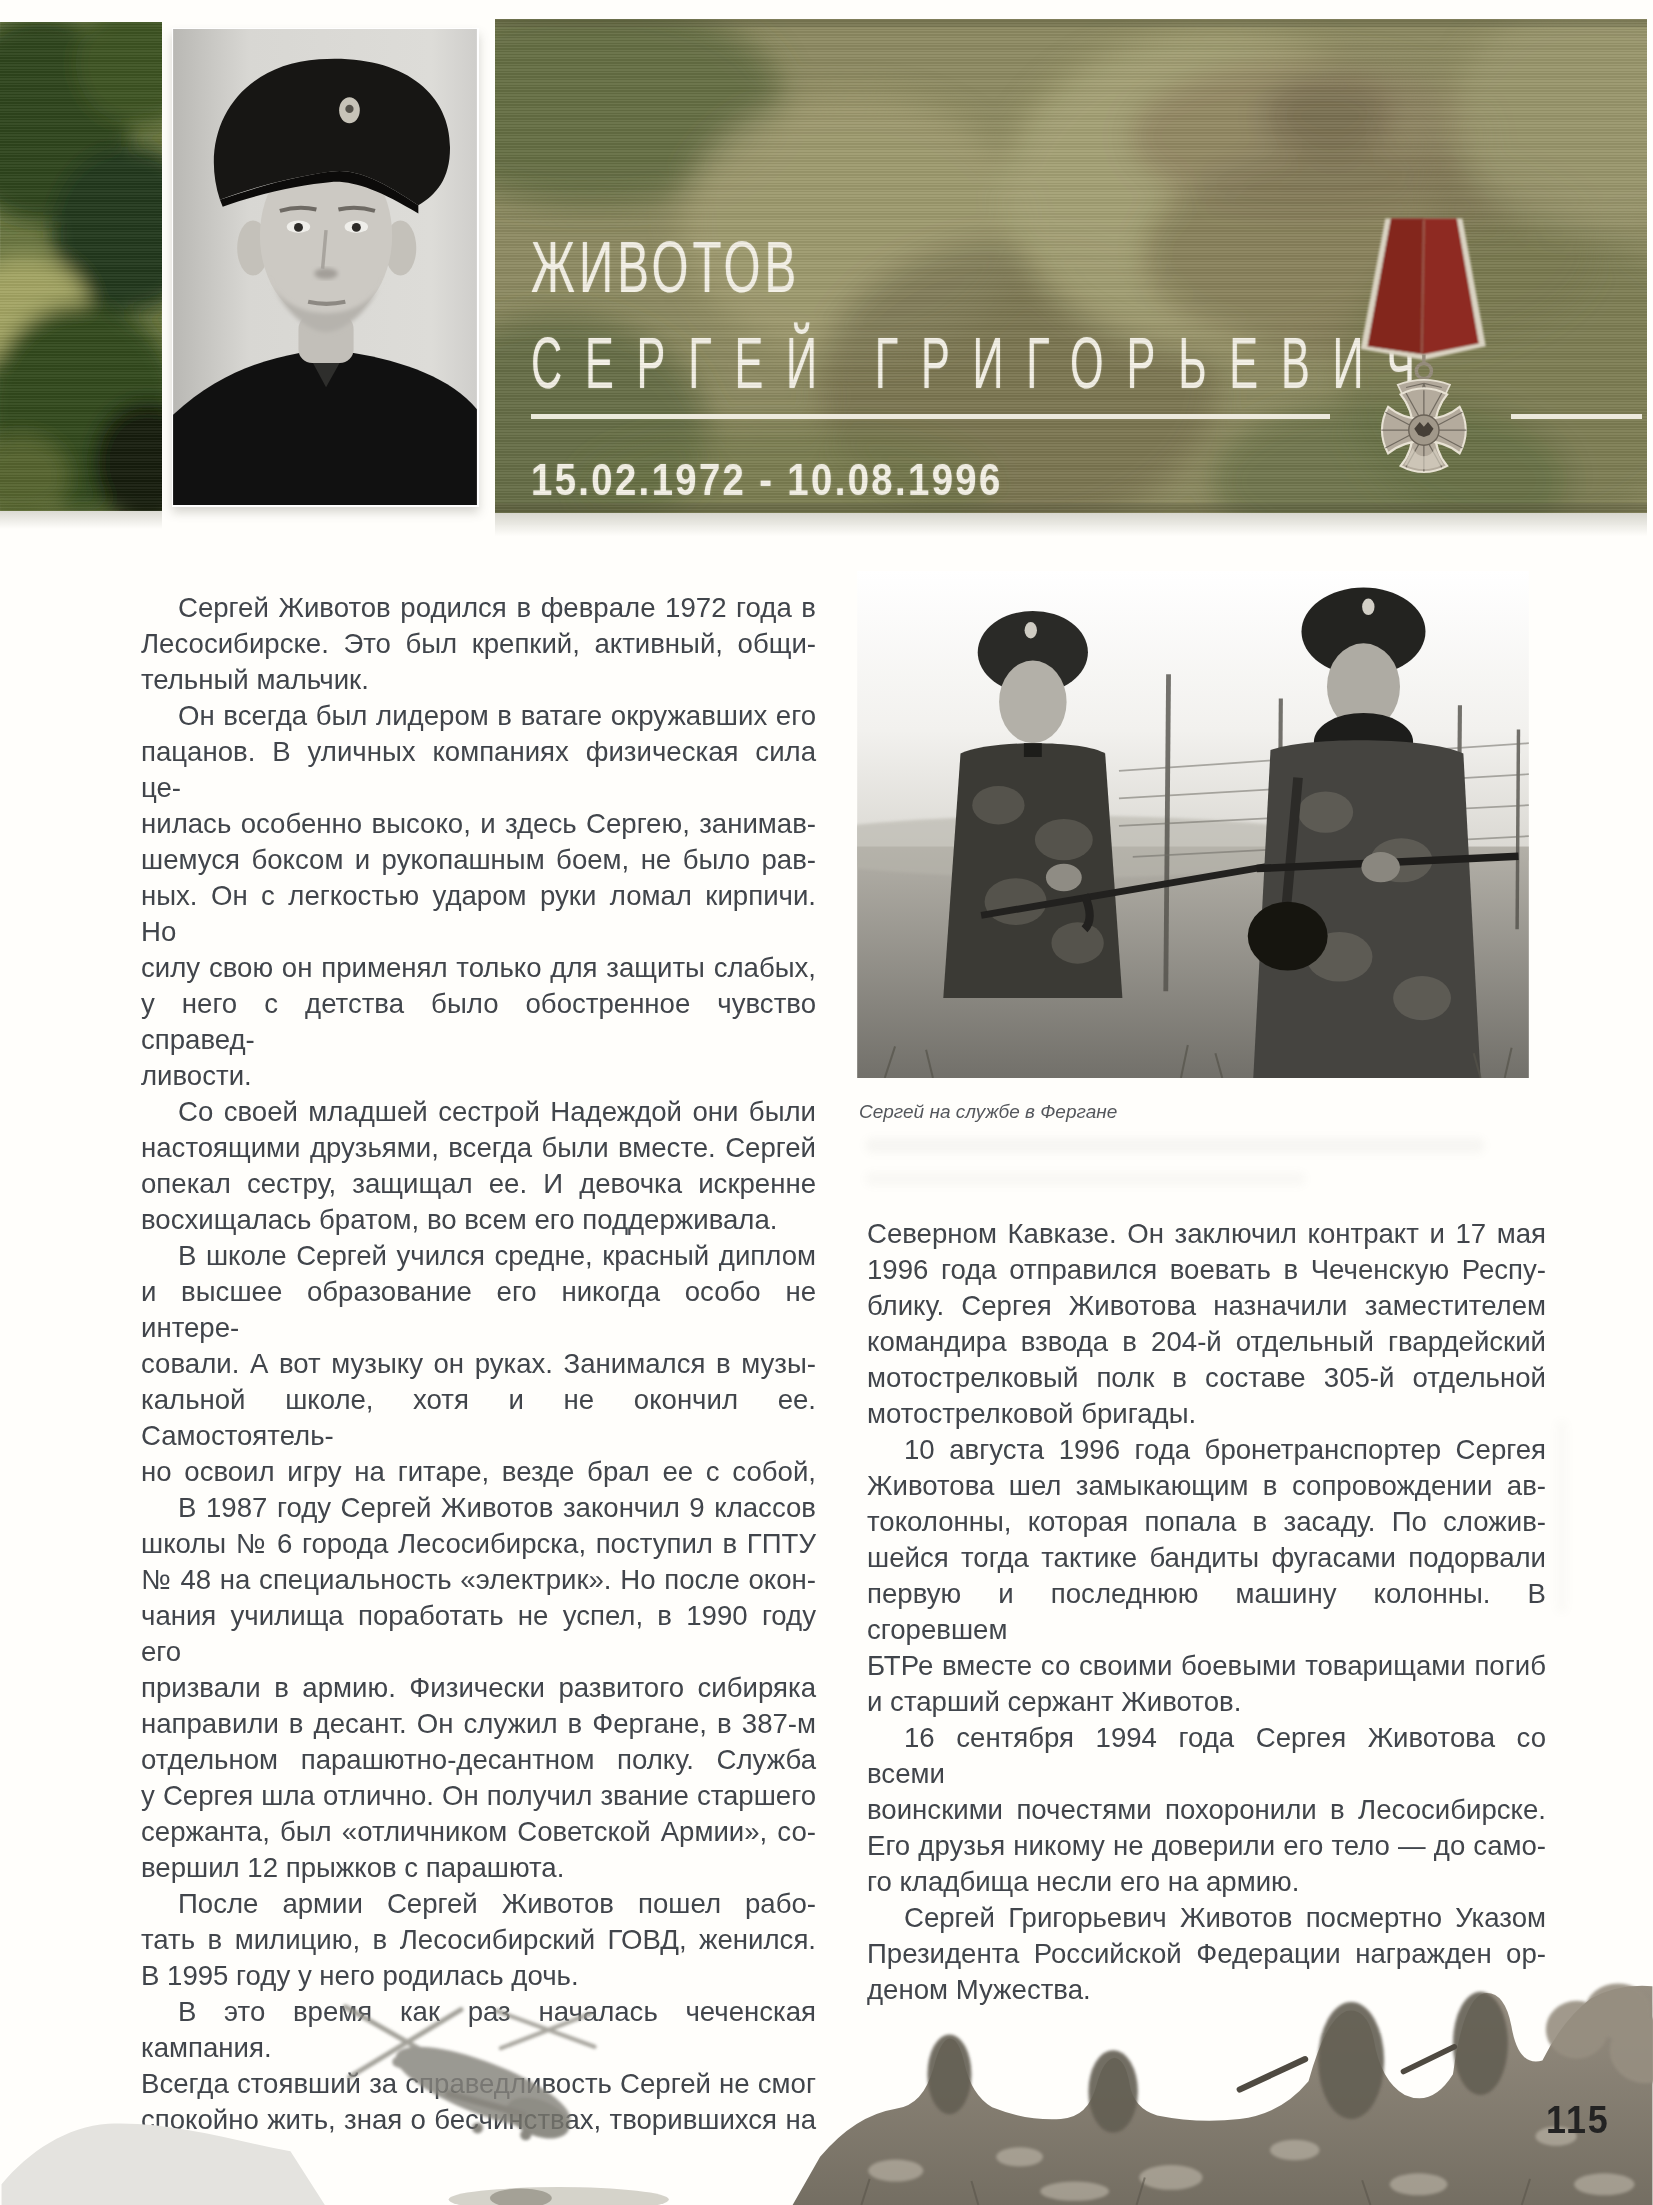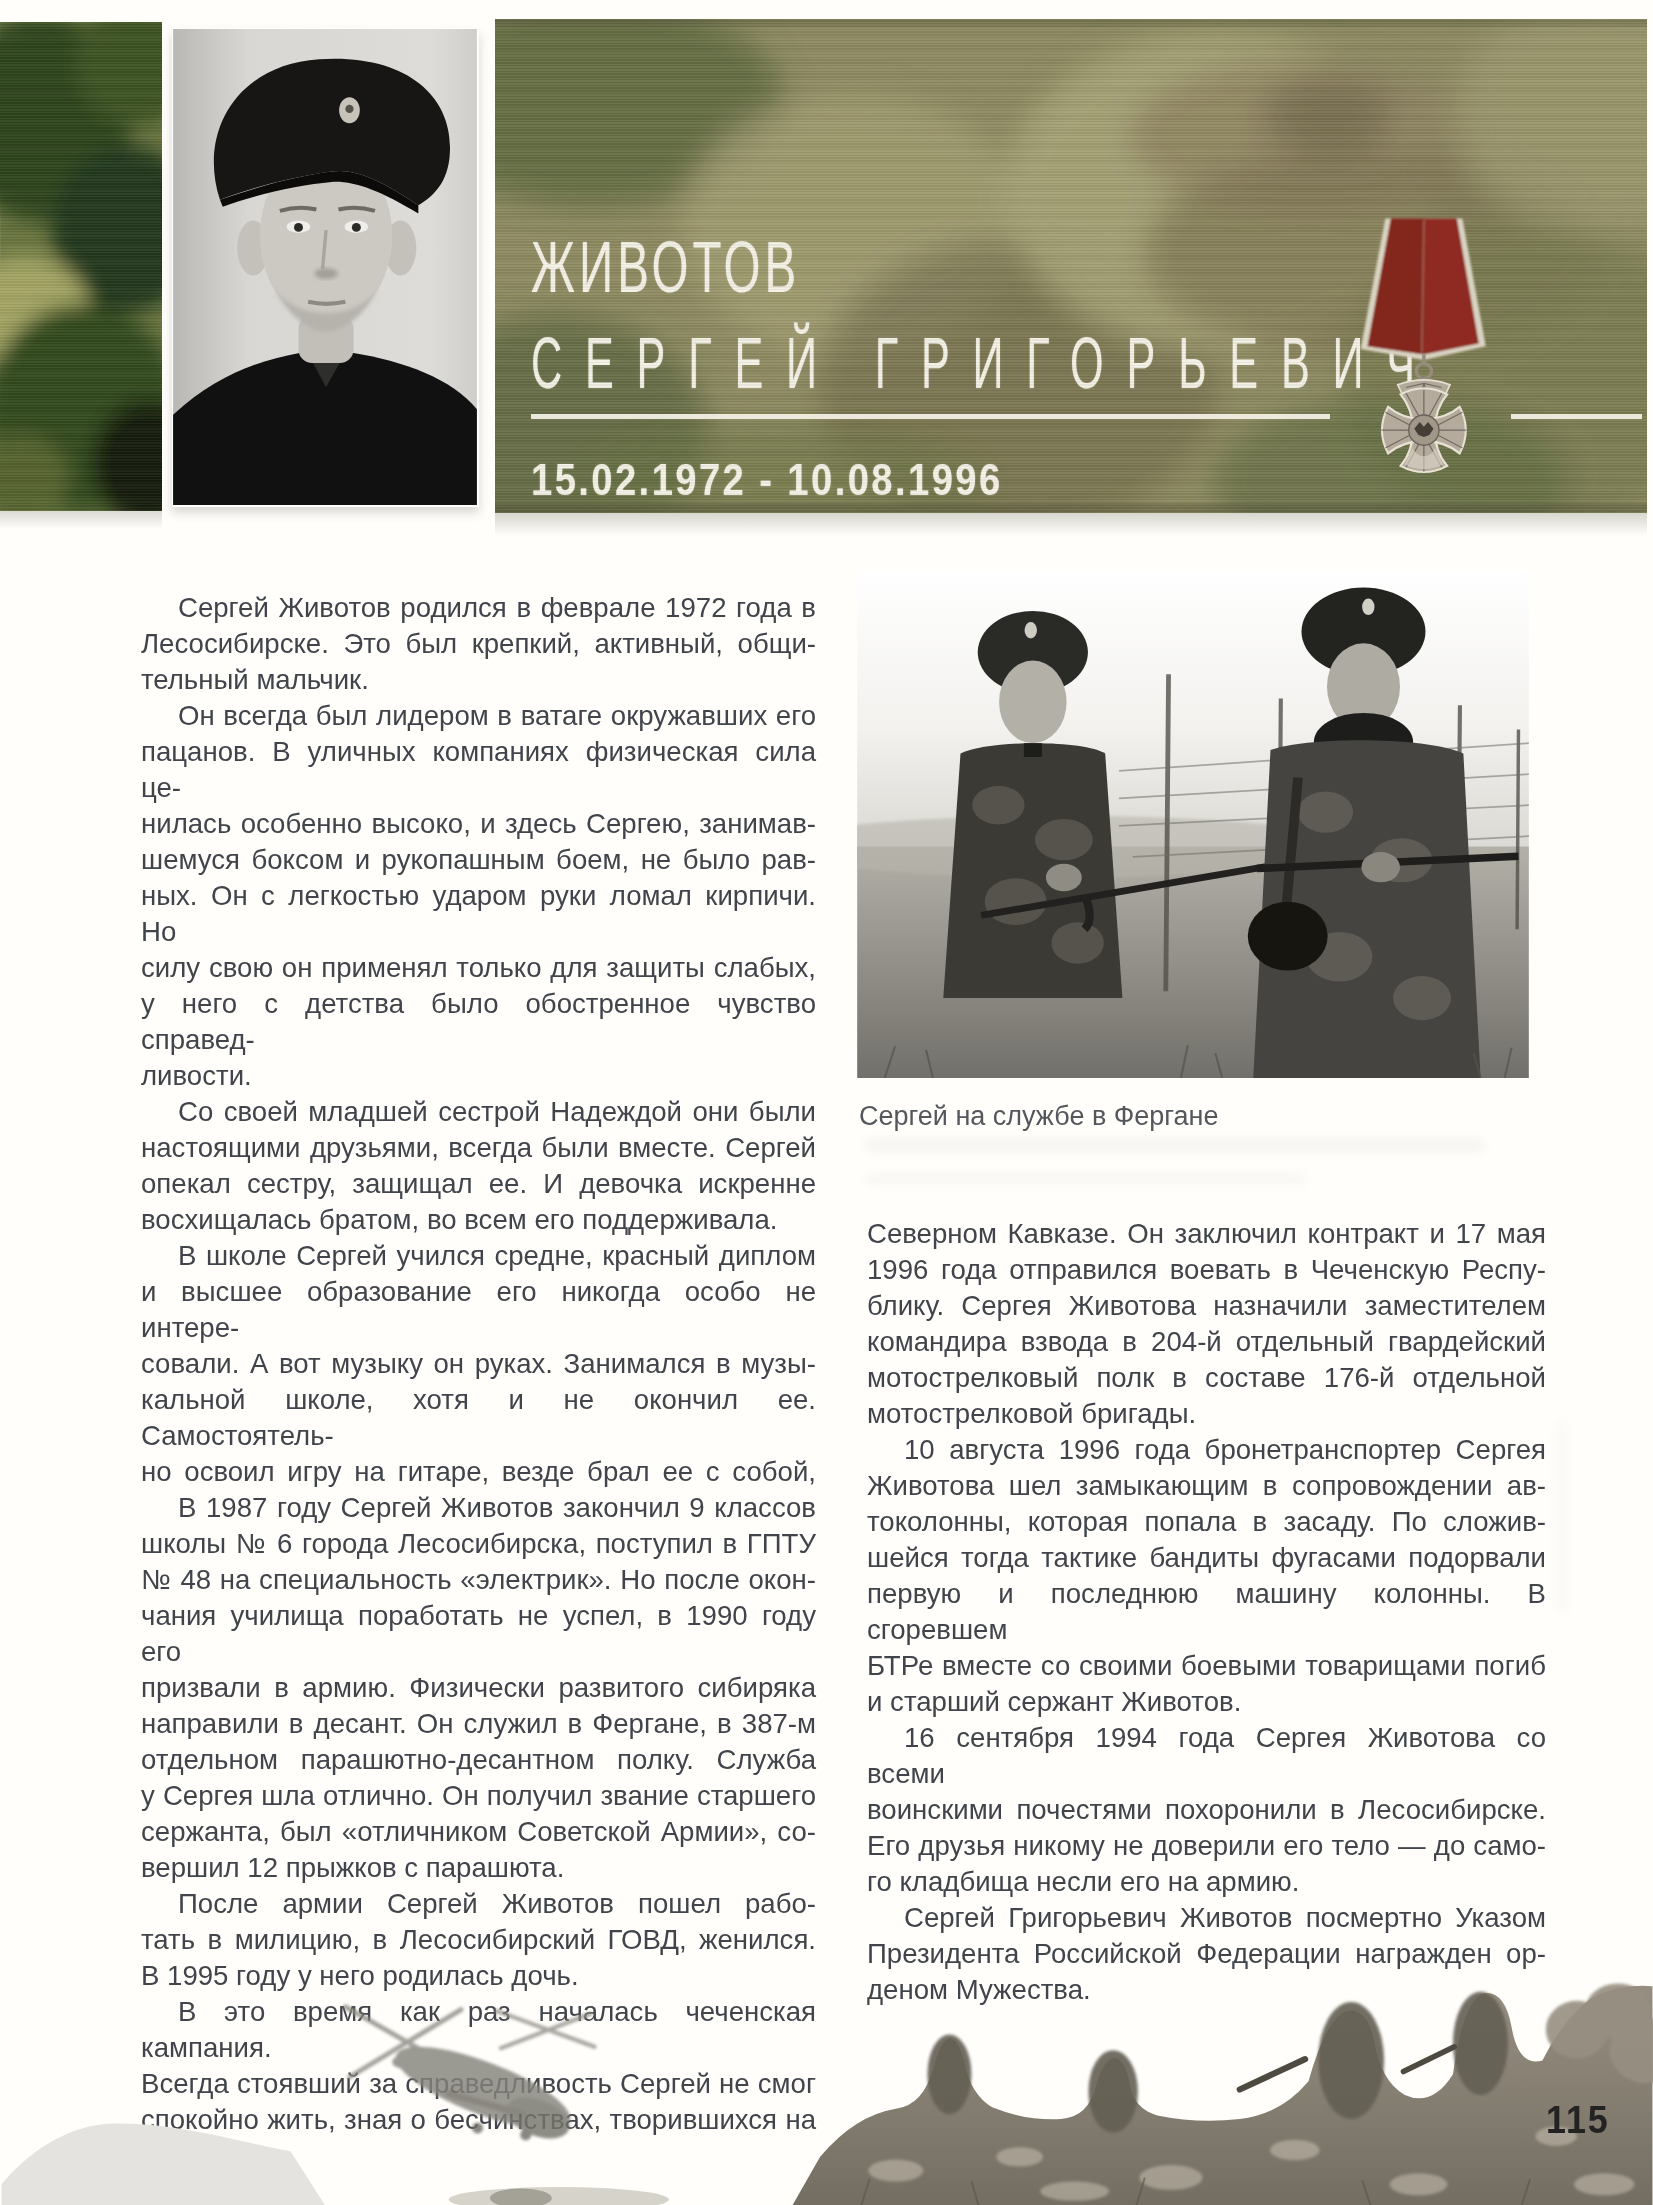--- a/index.html
+++ b/index.html
@@ -40,21 +40,21 @@
   .col{position:absolute;color:var(--ink);font-size:27.6px;line-height:36px;}
   .col-left{left:141px;top:590px;width:675px;}
   .col-right{left:855px;top:1216px;width:679px;margin-left:12px;}
   .para{margin:0;}
   .para.ind .line:first-child{text-indent:37px;}
   .line{text-align:justify;text-align-last:justify;white-space:normal;}
   .line.last{text-align-last:left;}
 
   .photo2{position:absolute;left:857px;top:571px;width:672px;height:507px;}
   .photo-caption{position:absolute;left:859px;top:1101px;width:620px;
-    font-size:27px;color:var(--caption);}
+    font-style:italic;font-size:19px;color:var(--caption);}
 
   
   .bottom-art{position:absolute;left:0;top:1978px;width:1654px;height:227px;}
   .page-number{position:absolute;left:1546px;top:2098px;font-size:39px;font-weight:bold;
     color:var(--pagenum);letter-spacing:2.1px;transform:scaleX(.92);transform-origin:left top;}
 
   
   .ghost{position:absolute;background:#8a8a80;border-radius:8.3px;filter:blur(4.1px);}
   .g1{left:865px;top:1138px;width:620px;height:15px;opacity:.07;}
   .g2{left:865px;top:1172px;width:441px;height:13.8px;opacity:.05;}
@@ -349,21 +349,21 @@
         <div class="line">Всегда стоявший за справедливость Сергей не смог</div>
         <div class="line">спокойно жить, зная о бесчинствах, творившихся на</div>
       </div>
     </div>
   <div class="col col-right">
       <div class="para">
         <div class="line">Северном Кавказе. Он заключил контракт и 17 мая</div>
         <div class="line">1996 года отправился воевать в Чеченскую Респу-</div>
         <div class="line">блику. Сергея Животова назначили заместителем</div>
         <div class="line">командира взвода в 204-й отдельный гвардейский</div>
-        <div class="line">мотострелковый полк в составе 176-й отдельной</div>
+        <div class="line">мотострелковый полк в составе 305-й отдельной</div>
         <div class="line last">мотострелковой бригады.</div>
       </div>
       <div class="para ind">
         <div class="line">10 августа 1996 года бронетранспортер Сергея</div>
         <div class="line">Животова шел замыкающим в сопровождении ав-</div>
         <div class="line">токолонны, которая попала в засаду. По сложив-</div>
         <div class="line">шейся тогда тактике бандиты фугасами подорвали</div>
         <div class="line">первую и последнюю машину колонны. В сгоревшем</div>
         <div class="line">БТРе вместе со своими боевыми товарищами погиб</div>
         <div class="line last">и старший сержант Животов.</div>

